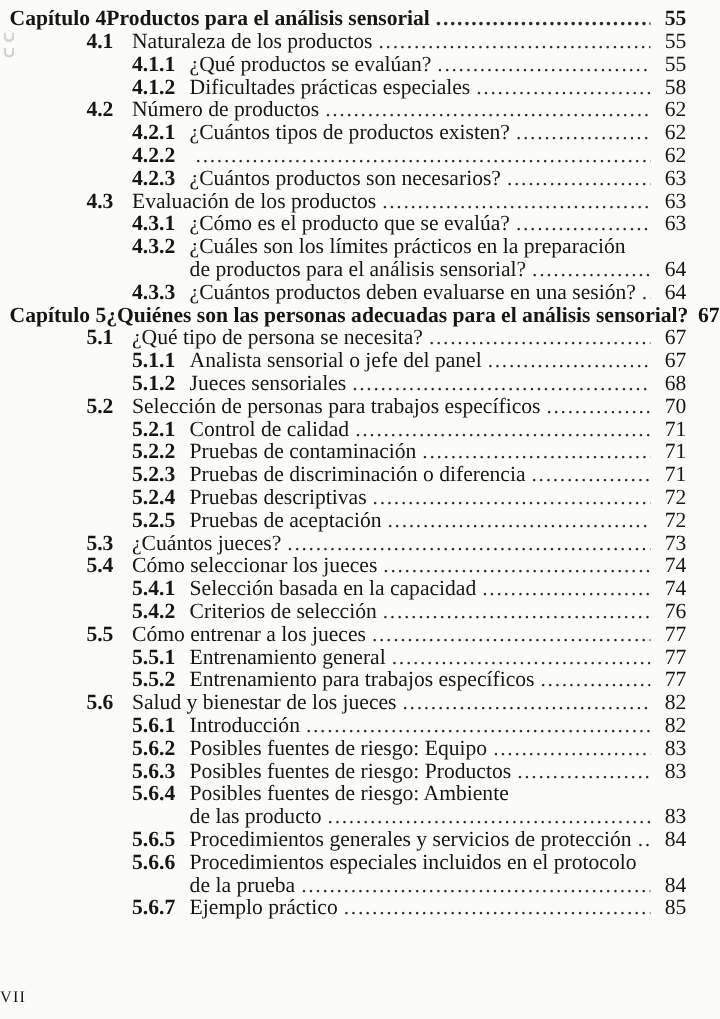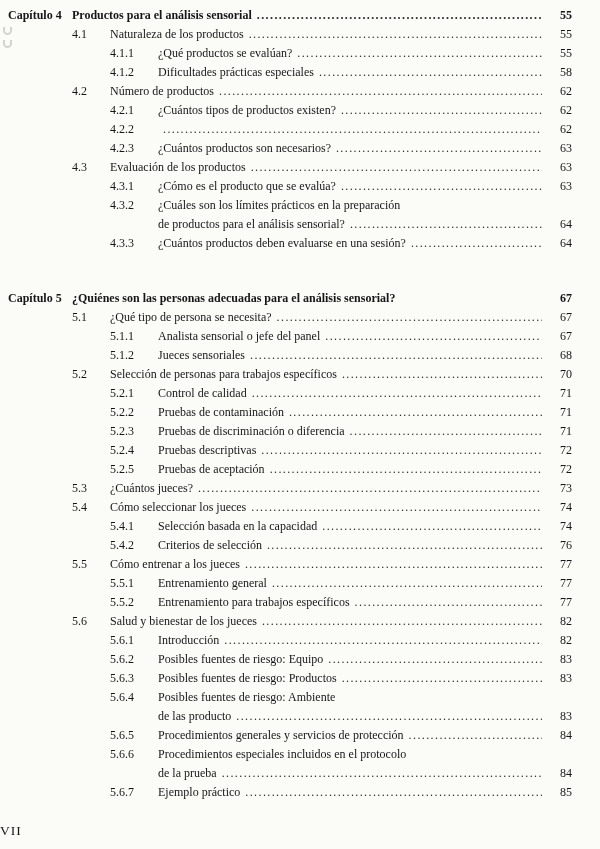--- a/index.html
+++ b/index.html
@@ -13,28 +13,28 @@
   }
   .doc-page {
     position: relative;
     width: 600px; height: 849px;
     padding: 6px 28px 0 8px;
   }
   .line {
     display: flex;
     align-items: baseline;
     line-height: 19px;
-    font-size: 12px;
+    font-size: 18px;
   }
   .chapter-row { font-weight: bold; }
   .ch-label { flex: 0 0 64px; white-space: nowrap; }
   .ch-title { flex: 0 0 auto; white-space: nowrap; }
   .spacer { flex: 1 1 0; }
-  .chapter-5 { margin-top: 36px; }
-  .entry .num { flex: 0 0 auto; white-space: nowrap; }
+  .chapter-5 { }
+  .entry .num { flex: 0 0 auto; white-space: nowrap; font-weight: bold; }
   .entry .text { flex: 0 0 auto; white-space: nowrap; }
   .level1 { padding-left: 64px; }
   .level1 .num { width: 38px; }
   .level2 { padding-left: 102px; }
   .level2 .num { width: 48px; }
   .level2 .cont { padding-left: 48px; justify-content: flex-end; }
   .dots {
     flex: 1 1 0;
     min-width: 6px;
     overflow: hidden;

